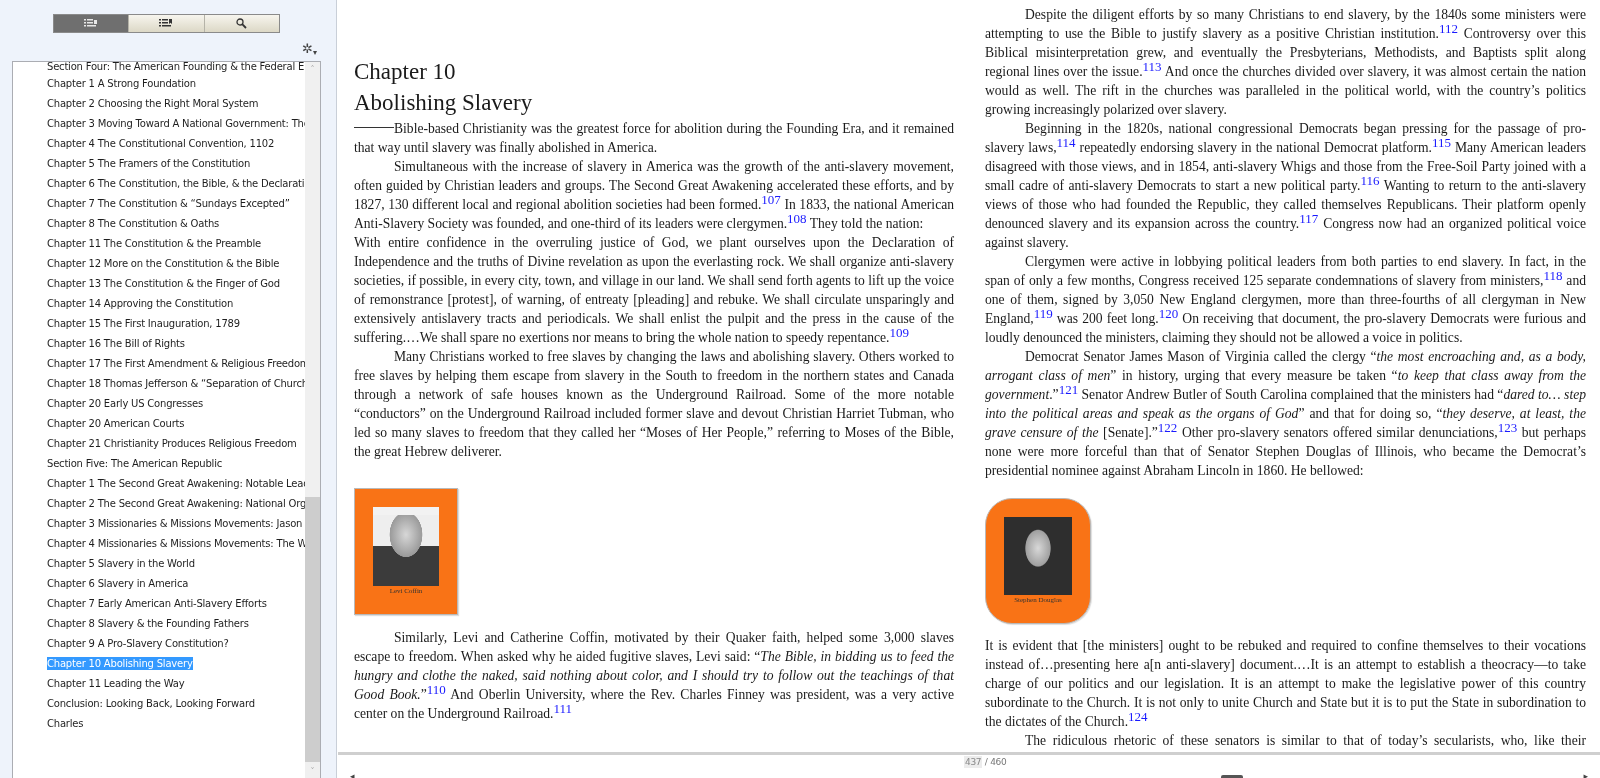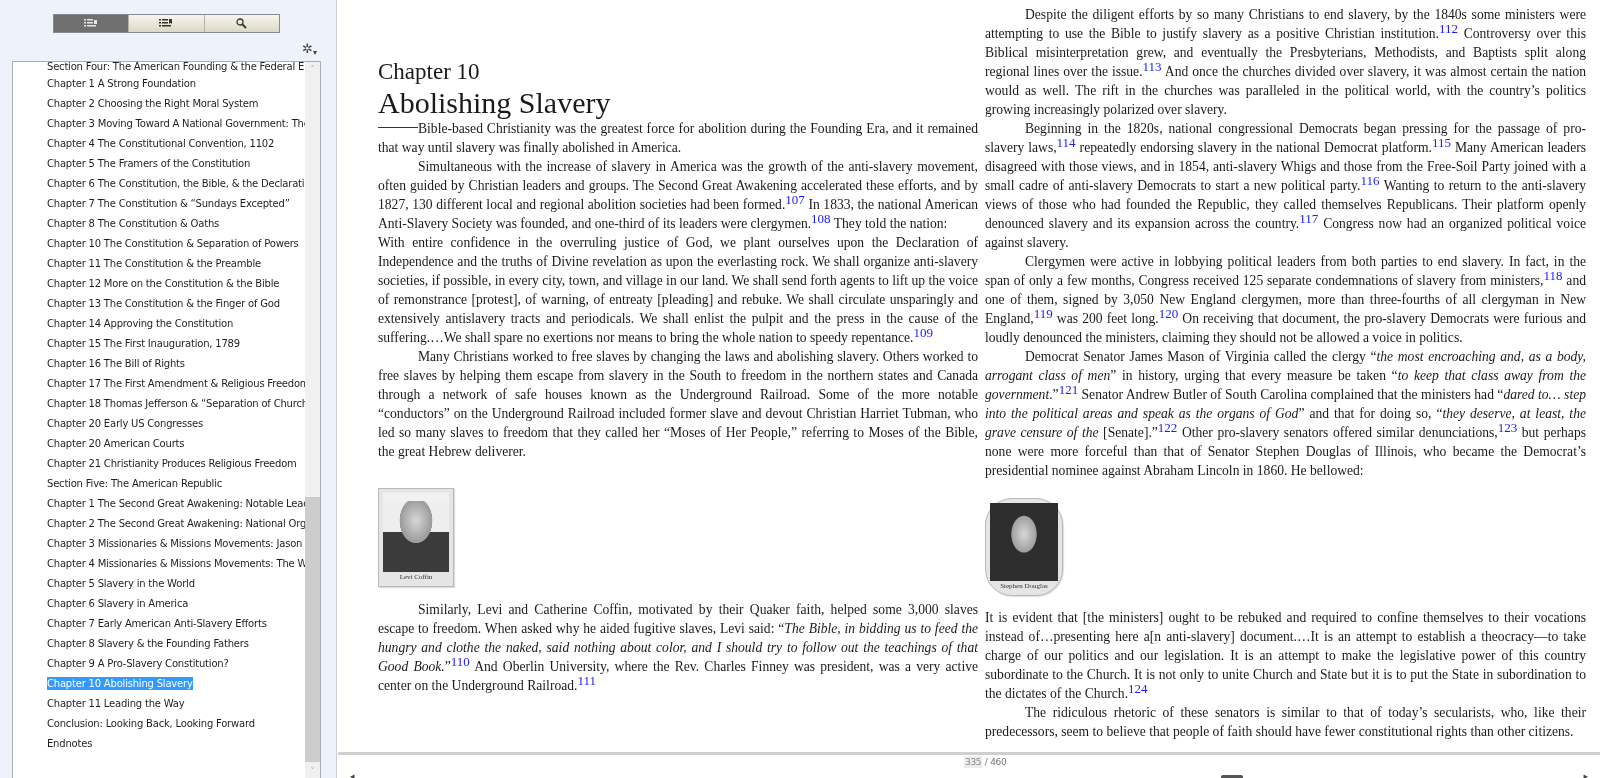--- a/index.html
+++ b/index.html
@@ -25,31 +25,31 @@
 
   .vscroll { position: absolute; right: 0; top: 0; width: 15px; height: 717px; background: #f0f0f0; }
   .vscroll .arrow { position: absolute; left: 0; width: 15px; height: 15px; font-size: 8px; color: #a8a8a8; text-align: center; line-height: 15px; font-family: "DejaVu Sans", sans-serif; cursor: pointer; }
   .vscroll .up { top: 0; }
   .vscroll .down { bottom: 0; }
   .vscroll .thumb { position: absolute; left: 0; top: 435px; width: 15px; height: 265px; background: #cdcdcd; cursor: pointer; }
 
   
   .reader { position: absolute; left: 338px; top: 0; width: 1262px; height: 752px; background: #fff; }
   .page { position: absolute; top: 0; text-align: justify; font-size: 13.6px; line-height: 19px; }
-  .page.left { left: 16px; width: 600px; margin-left: 24px; }
+  .page.left { left: 16px; width: 600px; }
   .page.right { left: 647px; width: 601px; }
   .page p { margin: 0; }
   .indent { text-indent: 40px; }
   .chap-num { font-size: 23px; line-height: 30px; margin-top: 57px; font-weight: normal; }
-  .chap-title { font-size: 30px; line-height: 32px; margin-bottom: 0; font-weight: normal; }
+  .chap-title { font-size: 23px; line-height: 32px; margin-bottom: 0; font-weight: normal; }
   .rule { display: inline-block; width: 40px; height: 1px; background: #333; vertical-align: 5px; }
   sup { color: #1a1aff; font-size: 13px; vertical-align: 5px; line-height: 0; }
   em { font-style: italic; }
 
-  .fig { display: inline-block; border: 1px solid #b9b9b9; padding: 4px; background: #e5e5e5; box-shadow: 1px 1px 1px #ddd; }
+  .fig { display: inline-block; border: 1px solid #b9b9b9; padding: 18px; background: #f97316; box-shadow: 1px 1px 1px #ddd; }
   .fig .photo { width: 66px; height: 79px; background: radial-gradient(ellipse at 50% 30%, #eaeaea 0%, #bdbdbd 30%, #5a5a5a 60%, #2c2c2c 100%); }
   .fig .cap { font-size: 7px; text-align: center; line-height: 10px; color: #333; }
   .fig-levi { margin: 27px 0 13px 0; }
   .fig-levi .photo { background: linear-gradient(#f2f2f2 0 10%, transparent 10%), radial-gradient(ellipse 35% 40% at 50% 35%, #d7d7d7 0%, #9a9a9a 70%, transparent 72%), linear-gradient(to bottom, #eeeeee 0 50%, #3b3b3b 50% 100%); }
   .fig-douglas { margin: 18px 0 12px 0; border-radius: 27px; }
   .fig-douglas .photo { width: 68px; height: 78px; background: radial-gradient(ellipse 30% 38% at 50% 40%, #d8d8d8 0%, #a0a0a0 60%, #2e2e2e 64%), linear-gradient(#7a7a7a, #333); }
 
   
   .bottom { position: absolute; left: 338px; top: 752px; width: 1262px; height: 26px; background: #fff; border-top: 3px solid #cfcfcf; }
   .pagenum { position: absolute; left: 626px; top: 2px; font-family: "DejaVu Sans", sans-serif; font-size: 9px; color: #777; letter-spacing: -0.3px; }
@@ -102,21 +102,20 @@
     <ul class="toc-list" id="toc-list">
         <li class="toc-item"><span class="lbl">Section Four: The American Founding &amp; the Federal Era</span></li>
         <li class="toc-item"><span class="lbl">Chapter 1 A Strong Foundation</span></li>
         <li class="toc-item"><span class="lbl">Chapter 2 Choosing the Right Moral System</span></li>
         <li class="toc-item"><span class="lbl">Chapter 3 Moving Toward A National Government: The Art</span></li>
         <li class="toc-item"><span class="lbl">Chapter 4 The Constitutional Convention, 1102</span></li>
         <li class="toc-item"><span class="lbl">Chapter 5 The Framers of the Constitution</span></li>
         <li class="toc-item"><span class="lbl">Chapter 6 The Constitution, the Bible, &amp; the Declaration</span></li>
         <li class="toc-item"><span class="lbl">Chapter 7 The Constitution &amp; “Sundays Excepted”</span></li>
         <li class="toc-item"><span class="lbl">Chapter 8 The Constitution &amp; Oaths</span></li>
-        <li class="toc-item"><span class="lbl">Chapter 10 The Constitution &amp; Separation of Powers</span></li>
         <li class="toc-item"><span class="lbl">Chapter 11 The Constitution &amp; the Preamble</span></li>
         <li class="toc-item"><span class="lbl">Chapter 12 More on the Constitution &amp; the Bible</span></li>
         <li class="toc-item"><span class="lbl">Chapter 13 The Constitution &amp; the Finger of God</span></li>
         <li class="toc-item"><span class="lbl">Chapter 14 Approving the Constitution</span></li>
         <li class="toc-item"><span class="lbl">Chapter 15 The First Inauguration, 1789</span></li>
         <li class="toc-item"><span class="lbl">Chapter 16 The Bill of Rights</span></li>
         <li class="toc-item"><span class="lbl">Chapter 17 The First Amendment &amp; Religious Freedom</span></li>
         <li class="toc-item"><span class="lbl">Chapter 18 Thomas Jefferson &amp; “Separation of Church &amp; St</span></li>
         <li class="toc-item"><span class="lbl">Chapter 20 Early US Congresses</span></li>
         <li class="toc-item"><span class="lbl">Chapter 20 American Courts</span></li>
@@ -127,21 +126,21 @@
         <li class="toc-item"><span class="lbl">Chapter 3 Missionaries &amp; Missions Movements: Jason Lee &amp;</span></li>
         <li class="toc-item"><span class="lbl">Chapter 4 Missionaries &amp; Missions Movements: The Whitm</span></li>
         <li class="toc-item"><span class="lbl">Chapter 5 Slavery in the World</span></li>
         <li class="toc-item"><span class="lbl">Chapter 6 Slavery in America</span></li>
         <li class="toc-item"><span class="lbl">Chapter 7 Early American Anti-Slavery Efforts</span></li>
         <li class="toc-item"><span class="lbl">Chapter 8 Slavery &amp; the Founding Fathers</span></li>
         <li class="toc-item"><span class="lbl">Chapter 9 A Pro-Slavery Constitution?</span></li>
         <li class="toc-item selected"><span class="lbl">Chapter 10 Abolishing Slavery</span></li>
         <li class="toc-item"><span class="lbl">Chapter 11 Leading the Way</span></li>
         <li class="toc-item"><span class="lbl">Conclusion: Looking Back, Looking Forward</span></li>
-        <li class="toc-item"><span class="lbl">Endnotes</span></li>
+        <li class="toc-item"><span class="lbl">Charles</span></li>
       </ul>
     <div class="vscroll">
       <div class="arrow up">˄</div>
       <div class="thumb"></div>
       <div class="arrow down">˅</div>
     </div>
   </div>
 </div>
 
 <div class="reader">
@@ -168,16 +167,16 @@
       <div class="photo"></div>
       <div class="cap">Stephen Douglas</div>
     </div>
     <p><span>It is evident that [the ministers] ought to be rebuked and required to confine themselves to their vocations instead of…presenting here a[n anti-slavery] document.…It is an attempt to establish a theocracy—to take charge of our politics and our legislation. It is an attempt to make the legislative power of this country subordinate to the Church. It is not only to unite Church and State but it is to put the State in subordination to the dictates of the Church.</span><sup>124</sup></p>
     <p class="indent">The ridiculous rhetoric of these senators is similar to that of today’s secularists, who, like their predecessors, seem to believe that people of faith should have fewer constitutional rights than other citizens.</p>
   </div>
 </div>
 
 <div class="bottom">
   <div class="nav-arrow nav-prev">◂</div>
-  <div class="pagenum"><span class="cur">335</span><span> / </span><span>460</span></div>
+  <div class="pagenum"><span class="cur">437</span><span> / </span><span>460</span></div>
   <div class="slider-thumb"></div>
   <div class="nav-arrow nav-next">▸</div>
 </div>
 
 </body></html>

